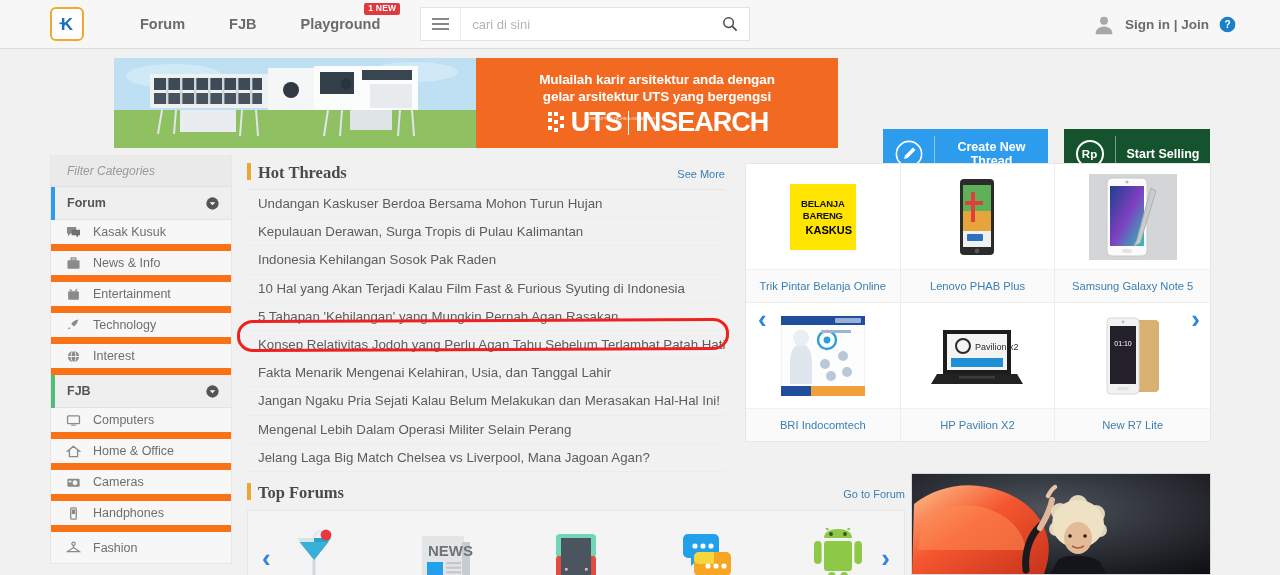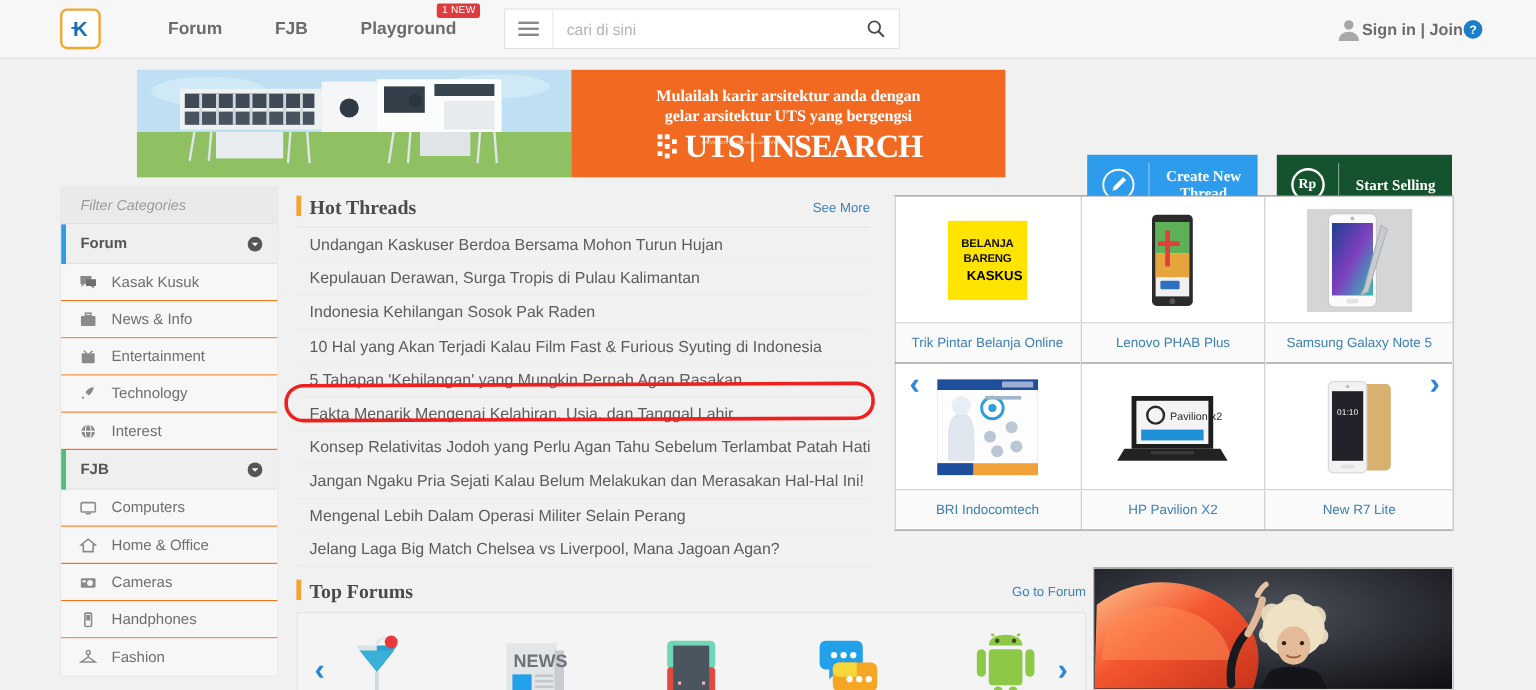--- a/index.html
+++ b/index.html
@@ -32,21 +32,21 @@
   .navlinks { display: flex; align-items: center; margin-left: 34px; height: 49px; }
   .navlink {
     font-size: 14.5px; font-weight: bold; color: #6b6b6b;
     padding: 0 22px; line-height: 49px;
     position: relative; white-space: nowrap;
     text-decoration: none; cursor: pointer;
   }
   .badge-new {
     position: absolute; top: 3px; right: 2px;
     background: #e0393e; color: #fff;
-    font-size: 8.5px; font-weight: normal;
+    font-size: 8.5px; font-weight: bold;
     padding: 1.5px 4px 1.5px 4px;
     border-radius: 2px; letter-spacing: .2px;
     line-height: 1.1;
   }
   .searchwrap {
     display: flex; align-items: center;
     background: #fff; height: 34px;
     width: 330px; margin-left: 18px;
     border: 1px solid #e3e3e3;
   }
@@ -63,33 +63,33 @@
     font-family: "Liberation Sans", sans-serif;
     background: transparent;
   }
   .searchinput::placeholder { color: #b4b4b4; }
   .searchbtn {
     width: 38px; height: 32px; border: none; background: transparent;
     cursor: pointer; display: flex; align-items: center; justify-content: center;
   }
   .userzone {
     position: absolute; right: 44px; top: 0; height: 49px;
-    display: flex; align-items: center;  text-align: right;
+    display: flex; align-items: center; gap: 10px; text-align: right;
   }
   .avatar-ico { width: 22px; height: 22px; }
   .signin {
     font-size: 13.5px; font-weight: bold; color: #6b6b6b;
     cursor: pointer; white-space: nowrap;
   }
   .help-ico { width: 17px; height: 17px; cursor: pointer; }
 
   
   .adrow {
     position: absolute; left: 0; top: 50px;
-    width: 1280px; height: 105px; font-family: Liberation Serif, serif;
+    width: 1280px; height: 105px;
   }
   .banner {
     position: absolute; left: 114px; top: 8px;
     width: 724px; height: 90px;
     display: flex; overflow: hidden;
   }
   .banner-left {
     width: 362px; height: 90px; position: relative; overflow: hidden;
     background: linear-gradient(#b8dcf2 0%, #cfe8f7 52%, #9ec96f 53%, #88bb5c 100%);
   }
@@ -114,21 +114,21 @@
     letter-spacing: .2px; margin-top: 30px; margin-left: -74px;
   }
   .actbtns {
     position: absolute; right: 70px; top: 79px;
     display: flex; gap: 16px;
   }
   .actbtn {
     height: 50px; display: flex; align-items: center;
     cursor: pointer; color: #fff;
   }
-  .actbtn.blue { background: #2e9ced; width: 142px; margin-left: 26px; }
+  .actbtn.blue { background: #2e9ced; width: 165px; margin-left: 26px; }
   .actbtn.green { background: #14532d; width: 146px; }
   .actbtn-ico {
     width: 52px; display: flex; align-items: center; justify-content: center;
     flex: none; border-right: 1px solid rgba(255,255,255,.45);
     height: 36px;
   }
   .actbtn-label {
     font-size: 12.5px; font-weight: bold; line-height: 14.5px;
     text-align: center; flex: 1; padding: 0 5px;
   }
@@ -173,21 +173,21 @@
   }
   .sb-head.forum::before { background: #2e9ced; }
   .sb-head.fjb::before { background: #52bd78; }
   .sb-head-label {
     font-size: 12.5px; font-weight: bold; color: #555;
     margin-left: 16px; flex: 1;
   }
   .chev-ico { margin-right: 12px; width: 13px; height: 13px; }
   .sb-item {
     height: 31px; display: flex; align-items: center;
-    border-bottom: 1px solid #f97316; background: #f7f7f7;
+    border-bottom: 7px solid #f97316; background: #f7f7f7;
     cursor: pointer;
   }
   .sb-item:last-child { border-bottom: none; }
   .sb-ico {
     width: 17px; height: 15px; margin-left: 14px; margin-right: 11px;
     flex: none; display: flex; align-items: center; justify-content: center;
   }
   .sb-label { font-size: 12.5px; color: #6e6e6e; }
 
   
@@ -237,21 +237,21 @@
     line-height: 18px; z-index: 4;
   }
   .tf-arrow.l { left: 14px; }
   .tf-arrow.r { right: 14px; }
 
   
   .hotreviews { position: absolute; left: 745px; top: 0; width: 466px; }
   .hr-grid {
     margin-top: 8px; border: 1px solid #e6e6e6;
     display: grid; grid-template-columns: 1fr 1fr 1fr;
-    position: relative; background: #000000;
+    position: relative; background: #fef9c3;
   }
   .hr-cell { border-right: 1px solid #ededed; }
   .hr-cell:nth-child(3n) { border-right: none; }
   .hr-cell:nth-child(-n+3) { border-bottom: 1px solid #ededed; }
   .hr-thumb {
     height: 105px; display: flex; align-items: center;
     justify-content: center; background: #fff;
   }
   .hr-cap {
     height: 33px; line-height: 33px; text-align: center;
@@ -542,22 +542,22 @@
       <span class="sec-bar"></span>
       <span class="sec-title">Hot Threads</span>
       <a class="sec-link">See More</a>
     </div>
     <div class="ht-list">
       <div class="ht-item">Undangan Kaskuser Berdoa Bersama Mohon Turun Hujan</div>
       <div class="ht-item">Kepulauan Derawan, Surga Tropis di Pulau Kalimantan</div>
       <div class="ht-item">Indonesia Kehilangan Sosok Pak Raden</div>
       <div class="ht-item">10 Hal yang Akan Terjadi Kalau Film Fast &amp; Furious Syuting di Indonesia</div>
       <div class="ht-item">5 Tahapan 'Kehilangan' yang Mungkin Pernah Agan Rasakan</div>
+      <div class="ht-item">Konsep Relativitas Jodoh yang Perlu Agan Tahu Sebelum Terlambat Patah Hati</div>
       <div class="ht-item">Fakta Menarik Mengenai Kelahiran, Usia, dan Tanggal Lahir</div>
-      <div class="ht-item">Konsep Relativitas Jodoh yang Perlu Agan Tahu Sebelum Terlambat Patah Hati</div>
       <div class="ht-item">Jangan Ngaku Pria Sejati Kalau Belum Melakukan dan Merasakan Hal-Hal Ini!</div>
       <div class="ht-item">Mengenal Lebih Dalam Operasi Militer Selain Perang</div>
       <div class="ht-item">Jelang Laga Big Match Chelsea vs Liverpool, Mana Jagoan Agan?</div>
     </div>
     <div class="annot"></div>
   </div>
 
   <div class="topforums">
     <div class="sec-head">
       <span class="sec-bar"></span>

